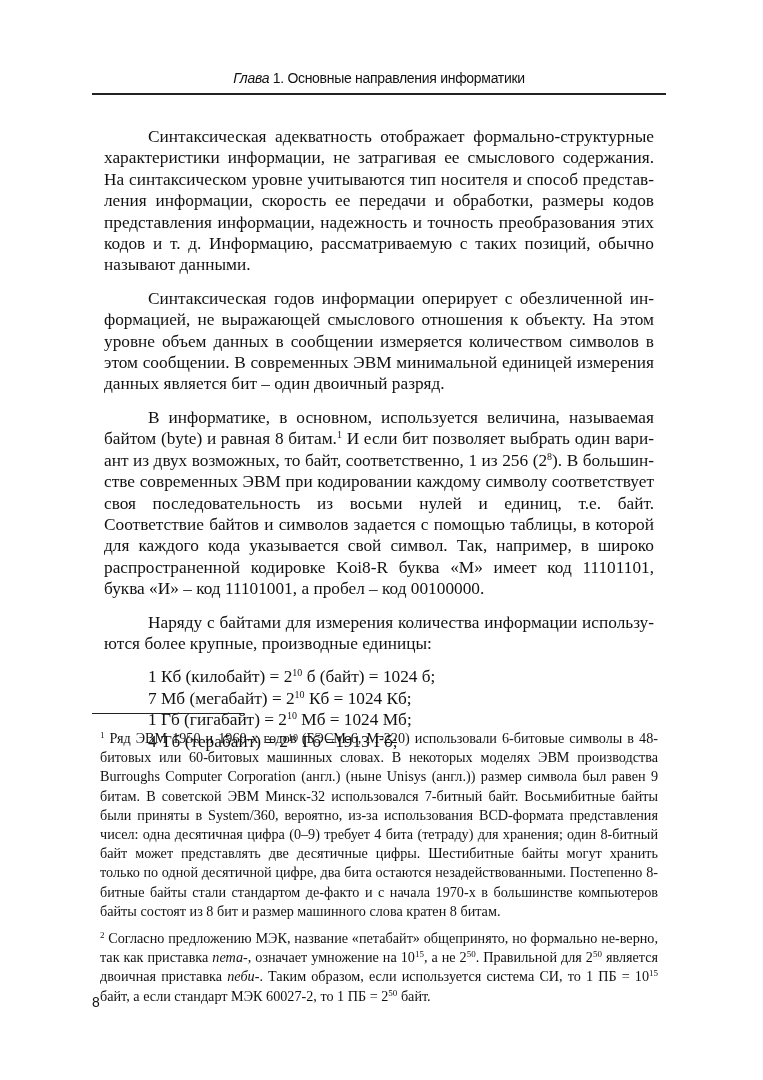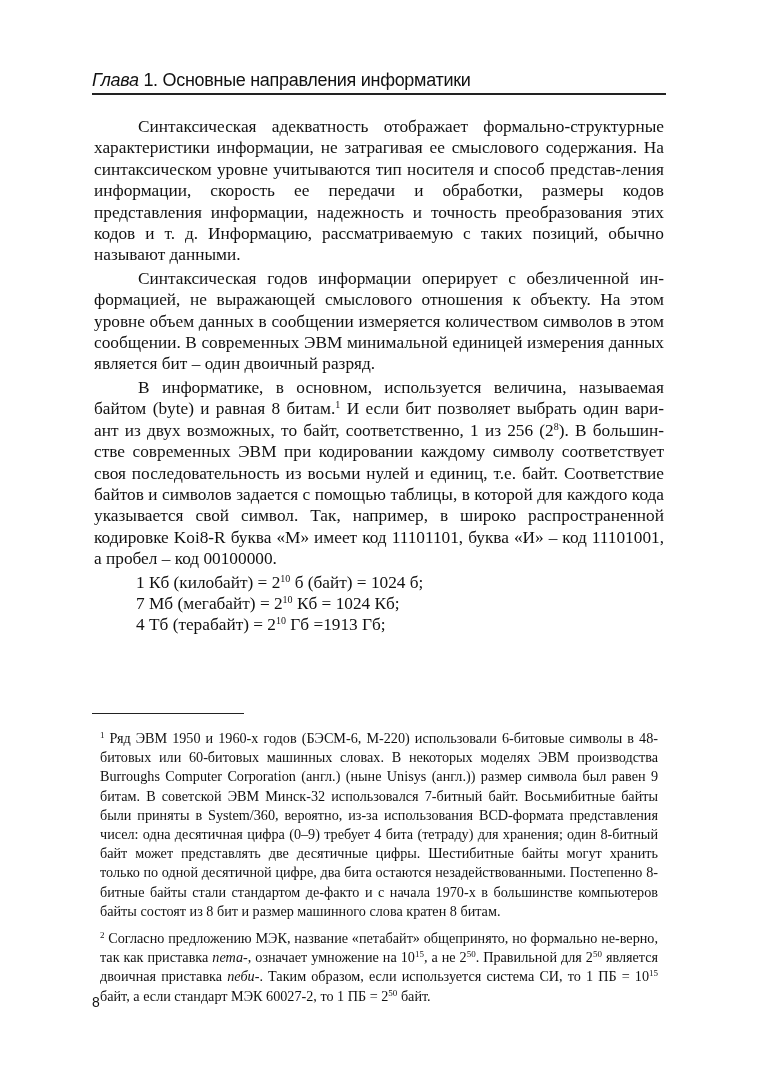--- a/index.html
+++ b/index.html
@@ -1,46 +1,48 @@
 <!DOCTYPE html>
 <html><head>
 <meta charset="utf-8">
 <style>
   html, body { margin:0; padding:0; background:#ffffff; }
   body { width:763px; height:1080px; position:relative; overflow:hidden; color:#111; }
-  .header { position:absolute; left:92px; top:70px; width:574px; text-align:left;
-    font-family:"Liberation Sans", sans-serif; font-size:18px; letter-spacing:-0.3px; }
+  .header { position:absolute; left:92px; top:70px; width:574px; text-align:center;
+    font-family:"Liberation Sans", sans-serif; font-size:14px; letter-spacing:-0.3px; }
   .header-rule { position:absolute; left:92px; top:93px; width:574px; height:1.5px; background:#222; }
   .body { position:absolute; left:92px; top:114px; width:574px;
     font-family:"Liberation Serif", serif; font-size:17.3px; line-height:21.4px; text-align:justify; }
-  .body p { margin:2px; text-indent:44px; }
-  .units { margin:0; padding-left:44px; }
+  .body p { margin:12px; text-indent:44px; }
+  .units { margin:12px; padding-left:44px; }
   .units div { white-space:nowrap; }
   sup { font-size:10px; line-height:0; vertical-align:6px; }
   .fn-rule { position:absolute; left:92px; top:713px; width:152px; height:1.2px; background:#222; }
   .footnotes { position:absolute; left:92px; top:721px; width:574px;
     font-family:"Liberation Serif", serif; font-size:14.2px; line-height:19.2px; text-align:justify; }
   .footnotes p { margin:8px; }
   .footnotes sup { font-size:9px; vertical-align:5px; }
   .pagenum { position:absolute; left:92px; top:994px; font-family:"Liberation Sans", sans-serif; font-size:14px; }
   i { font-style:italic; }
 </style>
 </head>
 <body>
 
 <div class="header"><i>Глава</i><span> 1. Основные направления информатики</span></div>
 <div class="header-rule"></div>
 
 <div class="body">
   <p>Синтаксическая адекватность отображает формально-структурные характеристики информации, не затрагивая ее смыслового содержания. На синтаксическом уровне учитываются тип носителя и способ представ-ления информации, скорость ее передачи и обработки, размеры кодов представления информации, надежность и точность преобразования этих кодов и т. д. Информацию, рассматриваемую с таких позиций, обычно называют данными.</p>
   <p>Синтаксическая годов информации оперирует с обезличенной ин-формацией, не выражающей смыслового отношения к объекту. На этом уровне объем данных в сообщении измеряется количеством символов в этом сообщении. В современных ЭВМ минимальной единицей измерения данных является бит – один двоичный разряд.</p>
   <p><span>В информатике, в основном, используется величина, называемая байтом (byte) и равная 8 битам.</span><sup>1</sup><span> И если бит позволяет выбрать один вари-ант из двух возможных, то байт, соответственно, 1 из 256 (2</span><sup>8</sup><span>). В большин-стве современных ЭВМ при кодировании каждому символу соответствует своя последовательность из восьми нулей и единиц, т.е. байт. Соответствие байтов и символов задается с помощью таблицы, в которой для каждого кода указывается свой символ. Так, например, в широко распространенной кодировке Koi8-R буква «М» имеет код 11101101, буква «И» – код 11101001, а пробел – код 00100000.</span></p>
+  <p>Наряду с байтами для измерения количества информации использу-ются более крупные, производные единицы:</p>
   <div class="units">
     <div><span>1 Кб (килобайт) = 2</span><sup>10</sup><span> б (байт) = 1024 б;</span></div>
     <div><span>7 Мб (мегабайт) = 2</span><sup>10</sup><span> Кб = 1024 Кб;</span></div>
+    <div><span>1 Гб (гигабайт) = 2</span><sup>10</sup><span> Мб = 1024 Мб;</span></div>
     <div><span>4 Тб (терабайт) = 2</span><sup>10</sup><span> Гб =1913 Гб;</span></div>
   </div>
 </div>
 
 <div class="fn-rule"></div>
 
 <div class="footnotes">
   <p><sup>1</sup><span> Ряд ЭВМ 1950 и 1960-х годов (БЭСМ-6, М-220) использовали 6-битовые символы в 48-битовых или 60-битовых машинных словах. В некоторых моделях ЭВМ производства Burroughs Computer Corporation (англ.) (ныне Unisys (англ.)) размер символа был равен 9 битам. В советской ЭВМ Минск-32 использовался 7-битный байт. Восьмибитные байты были приняты в System/360, вероятно, из-за использования BCD-формата представления чисел: одна десятичная цифра (0–9) требует 4 бита (тетраду) для хранения; один 8-битный байт может представлять две десятичные цифры. Шестибитные байты могут хранить только по одной десятичной цифре, два бита остаются незадействованными. Постепенно 8-битные байты стали стандартом де-факто и с начала 1970-х в большинстве компьютеров байты состоят из 8 бит и размер машинного слова кратен 8 битам.</span></p>
   <p><sup>2</sup><span> Согласно предложению МЭК, название «петабайт» общепринято, но формально не-верно, так как приставка </span><i>пета-</i><span>, означает умножение на 10</span><sup>15</sup><span>, а не 2</span><sup>50</sup><span>. Правильной для 2</span><sup>50</sup><span> является двоичная приставка </span><i>пеби-</i><span>. Таким образом, если используется система СИ, то 1 ПБ = 10</span><sup>15</sup><span> байт, а если стандарт МЭК 60027-2, то 1 ПБ = 2</span><sup>50</sup><span> байт.</span></p>
 </div>

